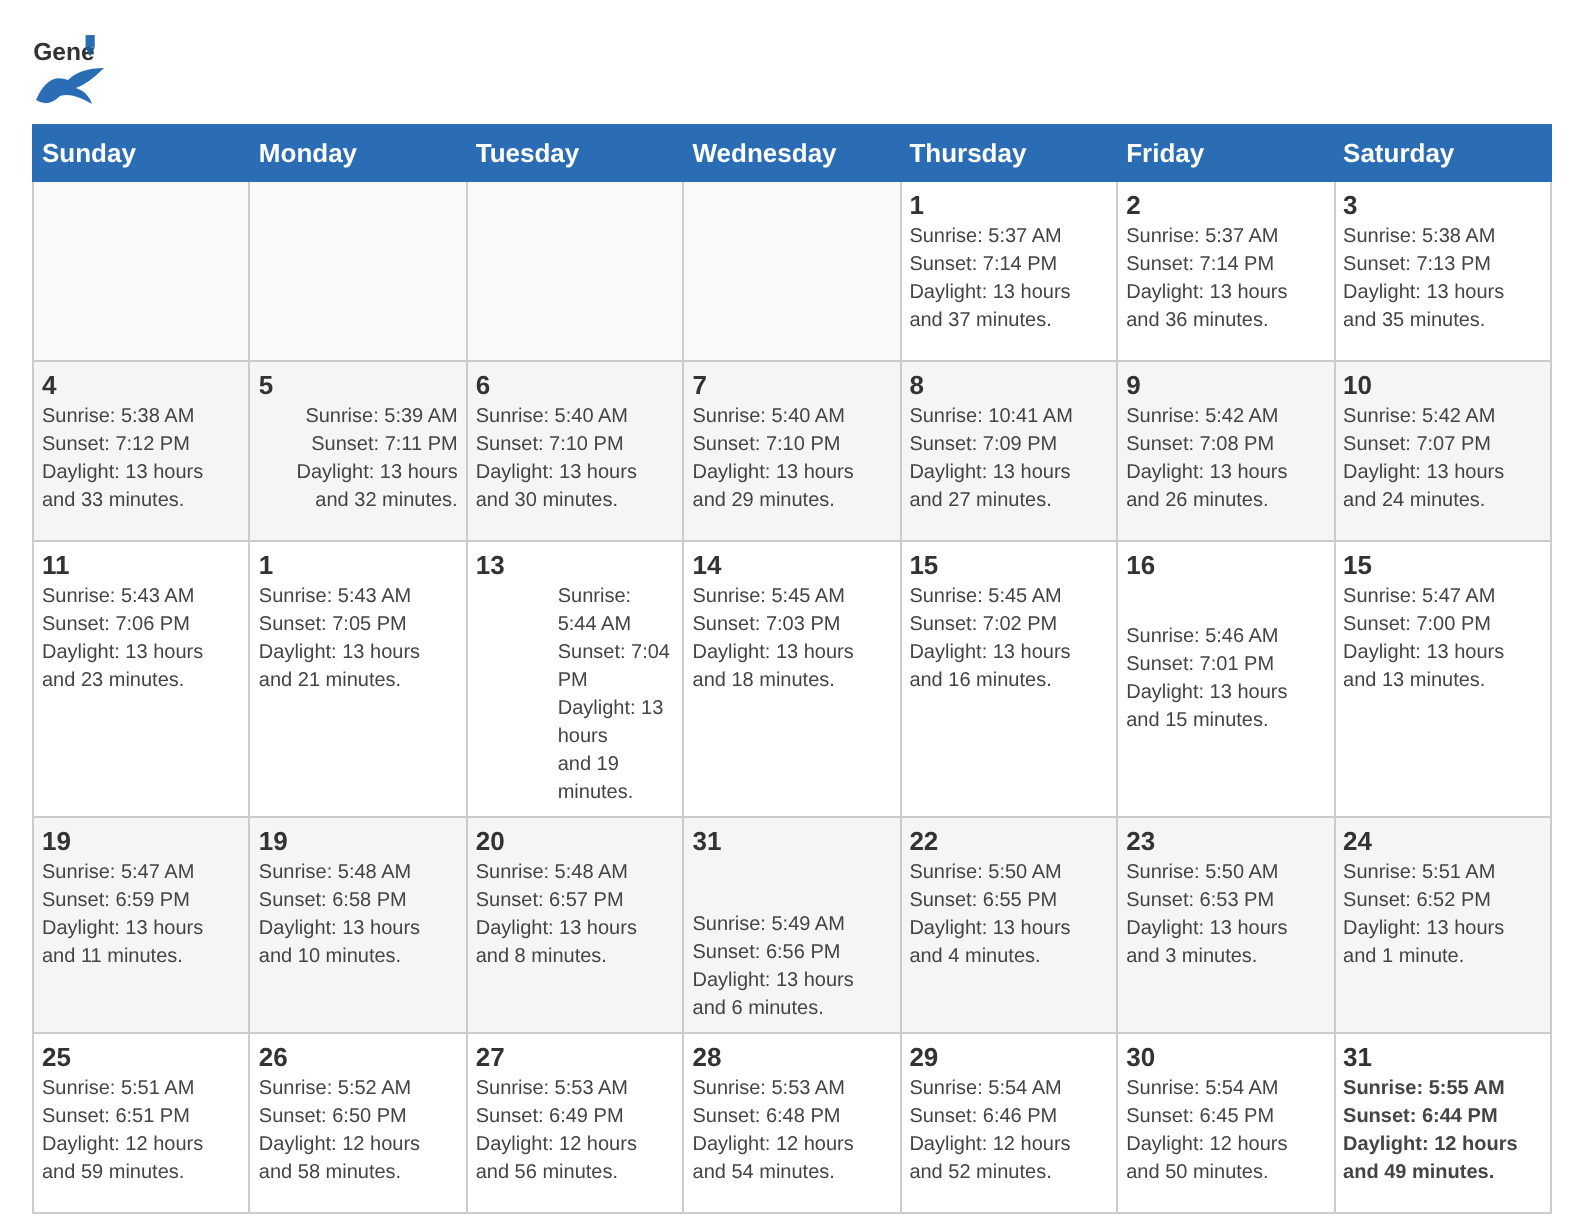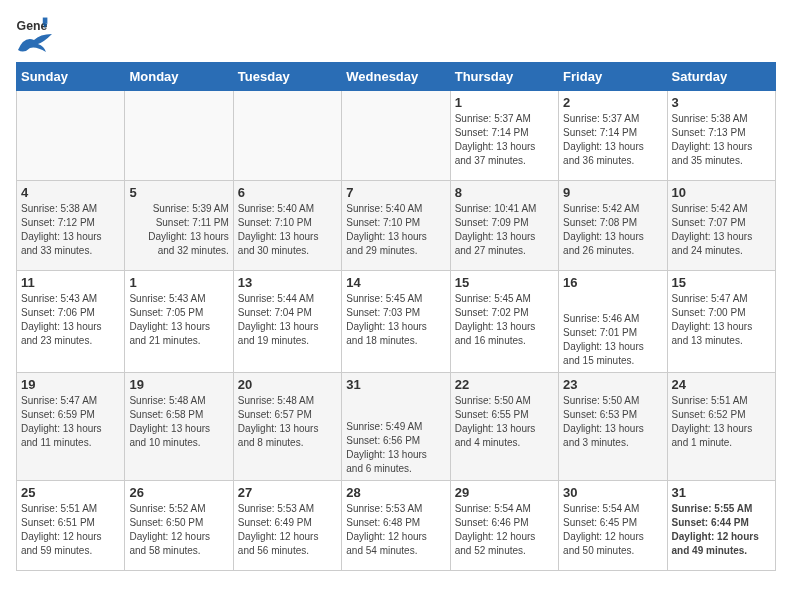--- a/index.html
+++ b/index.html
@@ -214,21 +214,21 @@
         </td>
         <td>
           <span class="day-num">1</span>
           <div class="day-info" style="white-space: pre-line;">Sunrise: 5:43 AM
 Sunset: 7:05 PM
 Daylight: 13 hours
 and 21 minutes.</div>
         </td>
         <td>
           <span class="day-num">13</span>
-          <div class="day-info" style="white-space: pre-line;">Sunrise: 5:44 AM
+          <div class="day-info" style="white-space: pre-line; margin-left: 41px;">Sunrise: 5:44 AM
 Sunset: 7:04 PM
 Daylight: 13 hours
 and 19 minutes.</div>
         </td>
         <td>
           <span class="day-num">14</span>
           <div class="day-info" style="white-space: pre-line;">Sunrise: 5:45 AM
 Sunset: 7:03 PM
 Daylight: 13 hours
 and 18 minutes.</div>

